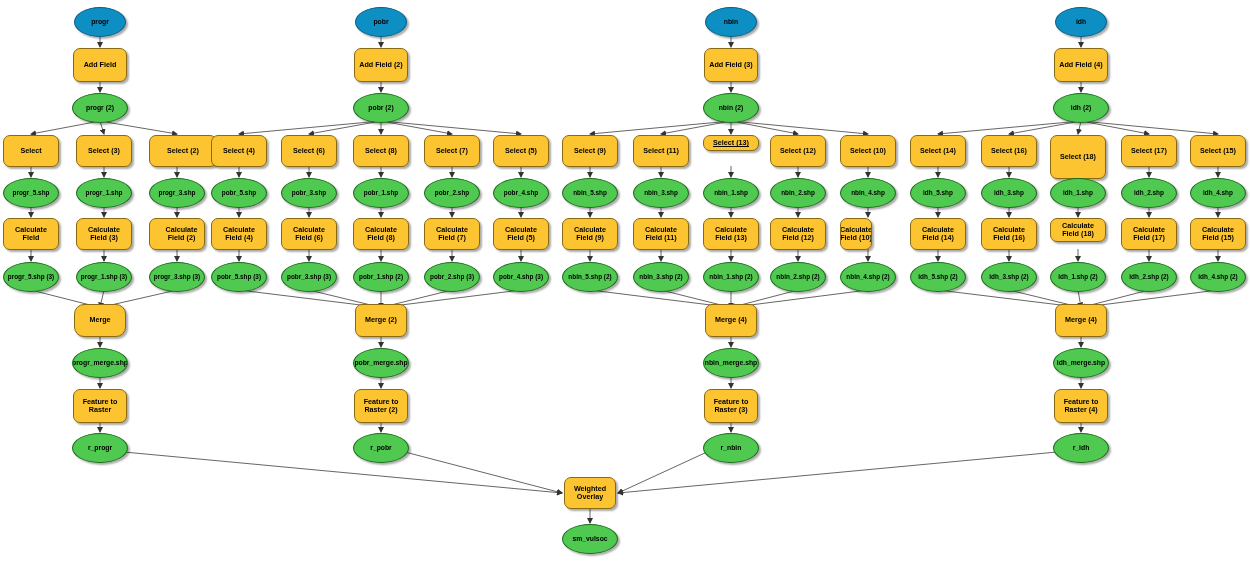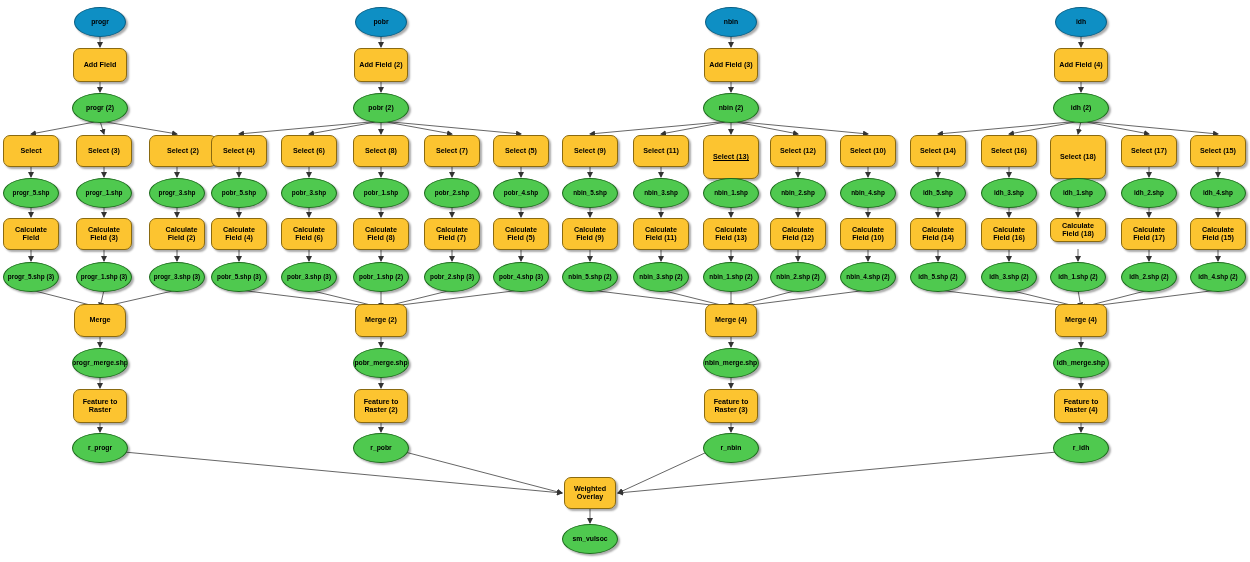--- a/index.html
+++ b/index.html
@@ -323,21 +323,21 @@
     </div>
     <div class="node data small" style="left: 633px; top: 178px; width: 56px; height: 30px;">
       <span class="lbl">nbin_3.shp</span>
     </div>
     <div class="node tool" style="left: 633px; top: 218px; width: 56px; height: 32px;">
       <span class="lbl">Calculate Field (11)</span>
     </div>
     <div class="node data small" style="left: 633px; top: 262px; width: 56px; height: 30px;">
       <span class="lbl">nbin_3.shp (2)</span>
     </div>
-    <div class="node tool" style="left: 703px; top: 135px; width: 56px; height: 44px; text-decoration: underline;">
+    <div class="node tool" style="left: 703px; top: 135px; width: 56px; height: 16px; text-decoration: underline;">
       <span class="lbl">Select (13)</span>
     </div>
     <div class="node data small" style="left: 703px; top: 178px; width: 56px; height: 30px;">
       <span class="lbl">nbin_1.shp</span>
     </div>
     <div class="node tool" style="left: 703px; top: 218px; width: 56px; height: 32px;">
       <span class="lbl">Calculate Field (13)</span>
     </div>
     <div class="node data small" style="left: 703px; top: 262px; width: 56px; height: 30px;">
       <span class="lbl">nbin_1.shp (2)</span>
@@ -353,21 +353,21 @@
     </div>
     <div class="node data small" style="left: 770px; top: 262px; width: 56px; height: 30px;">
       <span class="lbl">nbin_2.shp (2)</span>
     </div>
     <div class="node tool" style="left: 840px; top: 135px; width: 56px; height: 32px;">
       <span class="lbl">Select (10)</span>
     </div>
     <div class="node data small" style="left: 840px; top: 178px; width: 56px; height: 30px;">
       <span class="lbl">nbin_4.shp</span>
     </div>
-    <div class="node tool" style="left: 840px; top: 218px; width: 56px; height: 32px;">
+    <div class="node tool" style="left: 840px; top: 218px; width: 32px; height: 32px;">
       <span class="lbl">Calculate Field (10)</span>
     </div>
     <div class="node data small" style="left: 840px; top: 262px; width: 56px; height: 30px;">
       <span class="lbl">nbin_4.shp (2)</span>
     </div>
     <div class="node input" style="left: 1055px; top: 7px; width: 52px; height: 30px;">
       <span class="lbl">idh</span>
     </div>
     <div class="node tool" style="left: 1054px; top: 48px; width: 54px; height: 34px;">
       <span class="lbl">Add Field (4)</span>

